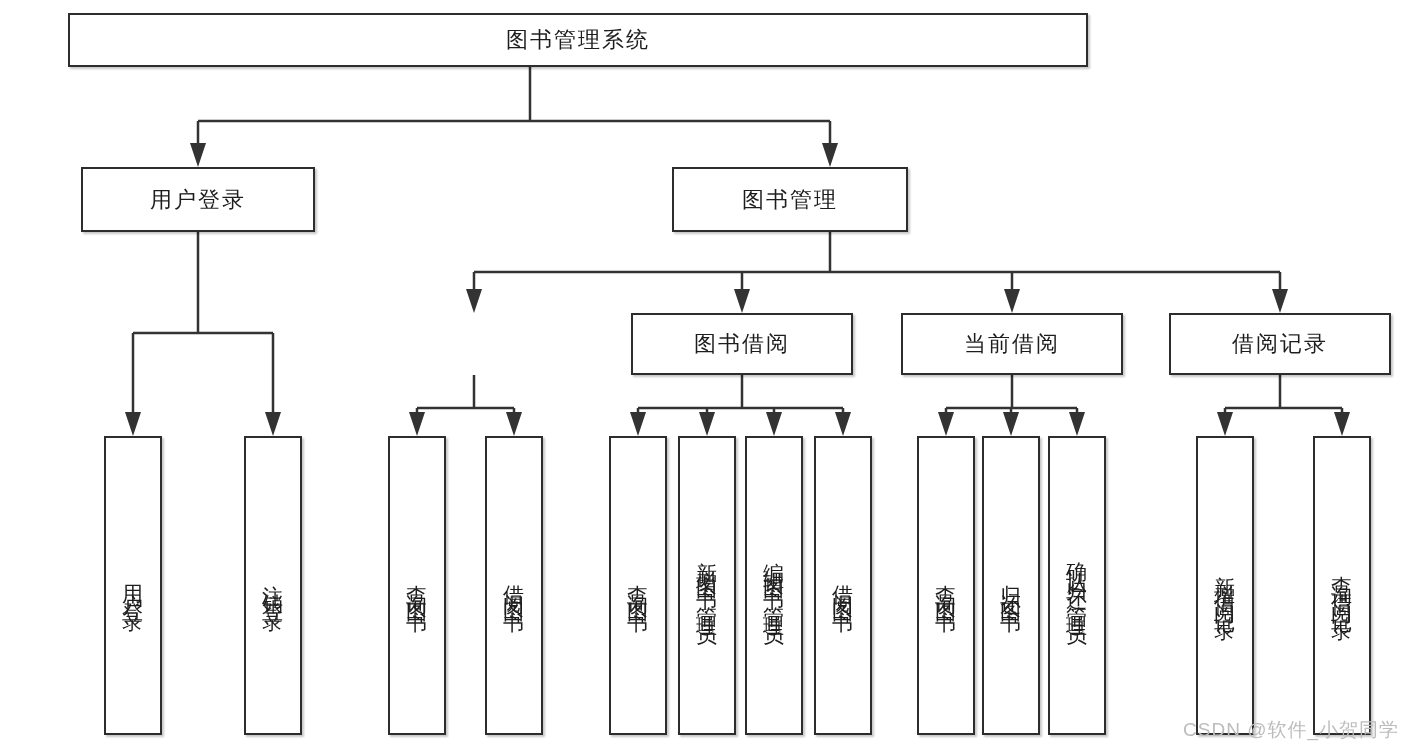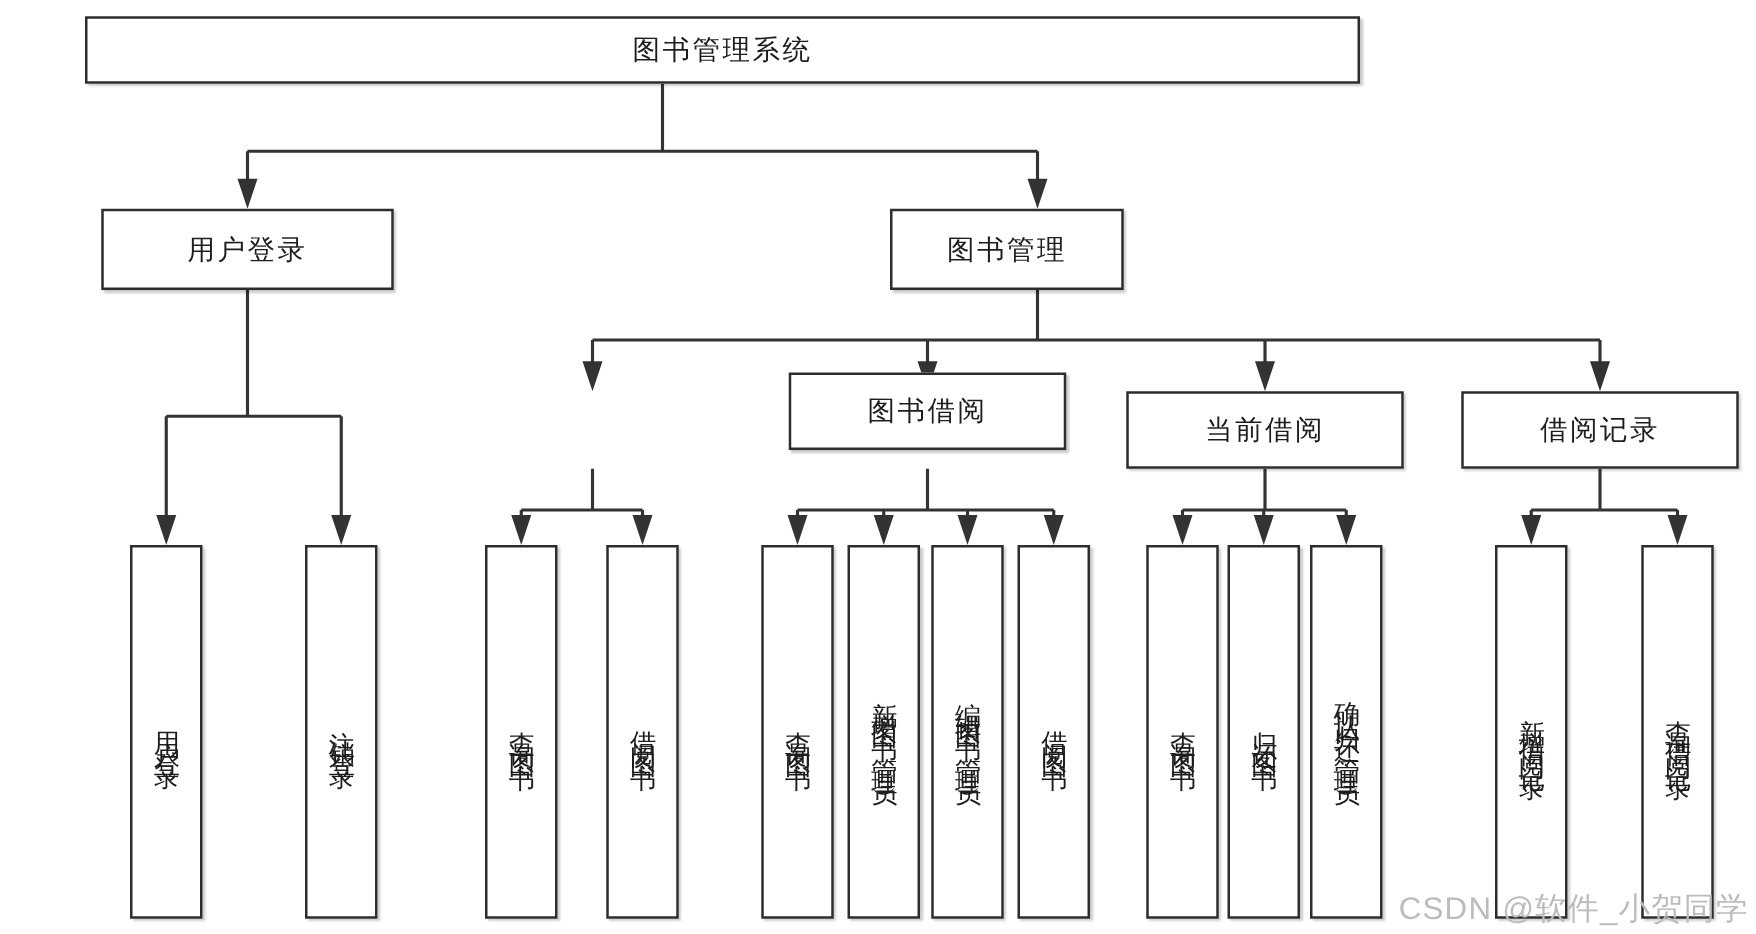--- a/index.html
+++ b/index.html
@@ -42,21 +42,21 @@
     writing-mode: vertical-rl;
     text-orientation: mixed;
     font-size: 21px;
     letter-spacing: 9px;
     line-height: 1;
   }
   .watermark {
     position: absolute;
     right: 6px;
     bottom: 4px;
-    font-size: 25px;
+    font-size: 19px;
     color: #bcbcbc;
     letter-spacing: 1px;
     white-space: nowrap;
   }
 </style>
 </head>
 <body>
 
 <div class="canvas">
 
@@ -96,23 +96,23 @@
       <polygon points="1003,412 1019,412 1011,436"></polygon>
       <polygon points="1069,412 1085,412 1077,436"></polygon>
       <polygon points="1217,412 1233,412 1225,436"></polygon>
       <polygon points="1334,412 1350,412 1342,436"></polygon>
     </g>
   </svg>
 
   <div class="node hnode" style="left:20px; top:13px; width:1020px; height:54px;margin-left:48px;">图书管理系统</div>
 
   <div class="node hnode" style="left:81px; top:167px; width:234px; height:65px;">用户登录</div>
-  <div class="node hnode" style="left:712px; top:167px; width:187px; height:65px;">图书管理</div>
+  <div class="node hnode" style="left:672px; top:167px; width:236px; height:65px;">图书管理</div>
 
-  <div class="node hnode" style="left:631px; top:298px; width:222px; height:62px;">图书借阅</div>
+  <div class="node hnode" style="left:631px; top:313px; width:222px; height:62px;">图书借阅</div>
   <div class="node hnode" style="left:901px; top:313px; width:222px; height:62px;text-align:right;">当前借阅</div>
   <div class="node hnode" style="left:1169px; top:313px; width:222px; height:62px;">借阅记录</div>
 
   <div class="node vnode" style="left:104px; top:436px; width:58px; height:299px;">用户登录</div>
   <div class="node vnode" style="left:244px; top:436px; width:58px; height:299px;">注销登录</div>
 
   <div class="node vnode" style="left:388px; top:436px; width:58px; height:299px;">查询图书</div>
   <div class="node vnode" style="left:485px; top:436px; width:58px; height:299px;">借阅图书</div>
 
   <div class="node vnode" style="left:609px; top:436px; width:58px; height:299px;">查询图书</div>

